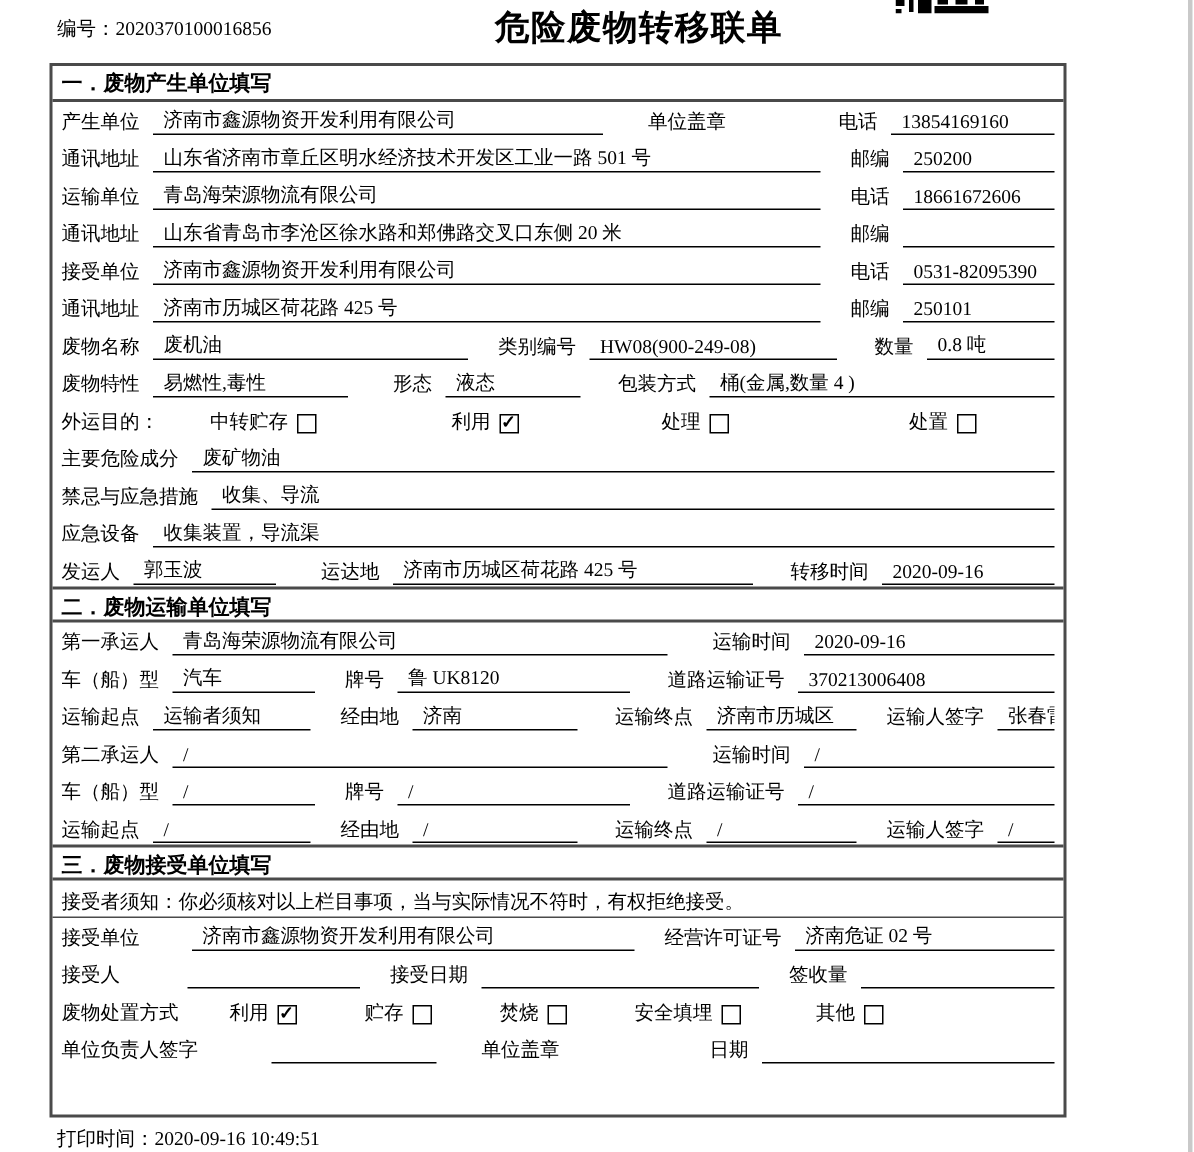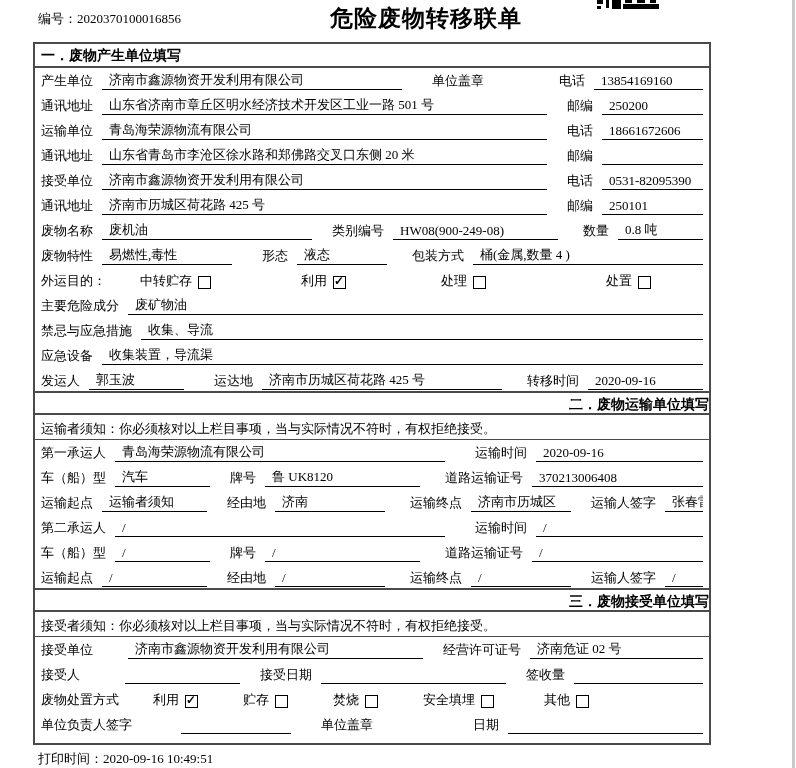--- a/index.html
+++ b/index.html
@@ -18,21 +18,21 @@
 
   .form-table{
     position:absolute;left:33px;top:42px;width:678px;height:703px;
     border:2px solid #4a4a4a;box-sizing:border-box;display:flex;flex-direction:column;
   }
   .sec-head{
     height:24px;box-sizing:border-box;border-bottom:2px solid #4a4a4a;
     font-family:"Liberation Sans","DejaVu Sans",sans-serif;font-weight:bold;font-size:14px;
     padding:3px 0 0 6px;flex:none;
   }
-  .sec-head.mid{border-top:2px solid #4a4a4a;margin-top:-2px;text-align:right;}
+  .sec-head.mid{border-top:2px solid #4a4a4a;margin-top:-2px;}
   .note-row{
     height:25px;box-sizing:border-box;border-bottom:1.5px solid #4a4a4a;
     padding:5px 0 0 6px;flex:none;font-size:13px;
   }
   .row{
     height:25px;box-sizing:border-box;flex:none;display:flex;align-items:flex-end;
     padding:0 6px 3px 6px;white-space:nowrap;
   }
   .lb{flex:none;margin-right:9px;}
   .pl{flex:none;} 
@@ -182,21 +182,20 @@
   <div class="row">
     <span class="lb">发运人</span>
     <span class="u w95">郭玉波</span>
     <span class="lb ml30">运达地</span>
     <span class="u w240">济南市历城区荷花路 425 号</span>
     <span class="lb ml25">转移时间</span>
     <span class="u fill">2020-09-16</span>
   </div>
 
   <div class="sec-head mid">二．废物运输单位填写</div>
-  <div class="note-row">运输者须知：你必须核对以上栏目事项，当与实际情况不符时，有权拒绝接受。</div>
 
   <div class="row">
     <span class="lb">第一承运人</span>
     <span class="u w330">青岛海荣源物流有限公司</span>
     <span class="lb ml30">运输时间</span>
     <span class="u fill">2020-09-16</span>
   </div>
 
   <div class="row">
     <span class="lb">车（船）型</span>

